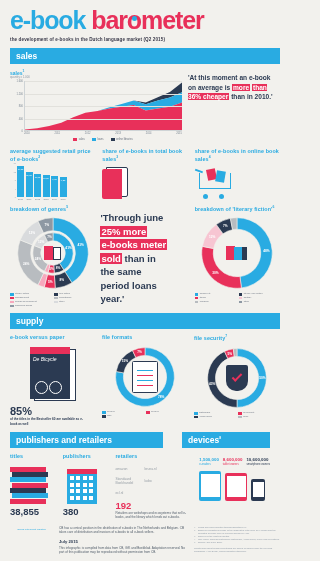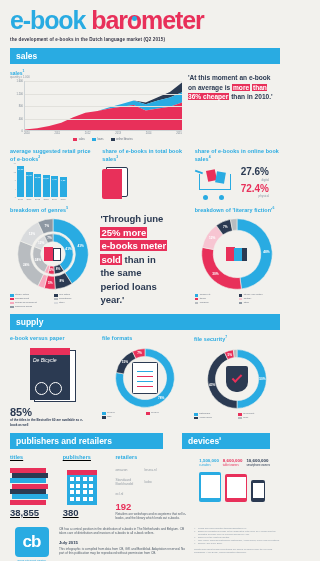--- a/index.html
+++ b/index.html
@@ -120,21 +120,21 @@
   .doc-icon .ln { position: absolute; left: 4px; right: 4px; height: 1.4px; background: #29abe2; }
   .doc-icon .ln.p { background: #e8305a; }
 
   .shield { position: absolute; left: 50%; top: 50%; transform: translate(-50%,-50%); width: 22px; height: 26px; background: #2b3a52; border-radius: 2px 2px 10px 10px; }
   .shield .tick { position: absolute; left: 6px; top: 9px; width: 10px; height: 5px; border-left: 2px solid #e8305a; border-bottom: 2px solid #e8305a; transform: rotate(-45deg); }
 
   .pct85 { font-size: 11px; font-weight: bold; color: #2b3a52; margin-top: 4px; }
 
   
   .pub-row { display: flex; padding: 5px 10px 0 10px; gap: 5px; }
-  .pub-col { width: 52px; text-decoration: underline; }
+  .pub-col { width: 52px; }
   .ret-col { width: 86px; }
   .dev-col { width: 88px; }
 
   .stack { width: 40px; height: 40px; position: relative; margin-top: 4px; }
   .stack .sh { position: absolute; left: 0; width: 36px; height: 5px; }
   .build { width: 40px; height: 40px; position: relative; margin-top: 4px; }
 
   .count { font-size: 9.5px; font-weight: bold; color: #2b3a52; margin-top: 2px; }
   .count.pink { color: #e8305a; }
 
@@ -280,26 +280,20 @@
     <div class="stat-col">
       <div class="panel-title"><span>share of e-books in online book sales</span><span class="sup">4</span></div>
       <div class="stat-body">
         <div class="cart">
           <div class="handle"></div>
           <div class="bk bk1"></div>
           <div class="bk bk2"></div>
           <div class="basket"></div>
           <div class="w1"></div>
           <div class="w2"></div>
-        </div>
-        <div>
-          <div class="big-num">27.6%</div>
-          <div class="num-cap">digital</div>
-          <div class="big-num pink">72.4%</div>
-          <div class="num-cap">physical</div>
         </div>
       </div>
     </div>
   </div>
 
   <div class="genres-row">
     <div class="donut-col">
       <div class="panel-title"><span>breakdown of genres</span><span class="sup">5</span></div>
       <div class="donut" id="genreDonut">
           <svg width="72" height="72" viewBox="0 0 72 72" style="position: absolute; left: 0px; top: 0px;">
@@ -601,21 +595,20 @@
         </div>
         <div class="dev-shape" style="width:14px;height:22px;background:#2b3a52">
           <div class="dev-screen"></div>
         </div>
       </div>
     </div>
   </div>
 
   <div class="footer">
     <div class="cb-logo">
-      <div class="cb-mark">cb</div>
       <div class="cb-tag">ahead with smart logistics</div>
     </div>
     <div class="foot-mid">
       <div class="tiny">CB has a central position in the distribution of e-books in The Netherlands and Belgium. CB takes care of distribution and invoices of e-books to all e-book sellers.</div>
       <div class="foot-h">July 2015</div>
       <div class="tiny" style="margin-top:2px">This infographic is compiled from data from CB, GfK and Boekblad. Adaptation reserved. No part of this publication may be reproduced without permission from CB.</div>
     </div>
     <div class="foot-notes" id="footNotes">
         <div class="note">
           <span class="note-n">1.</span>

